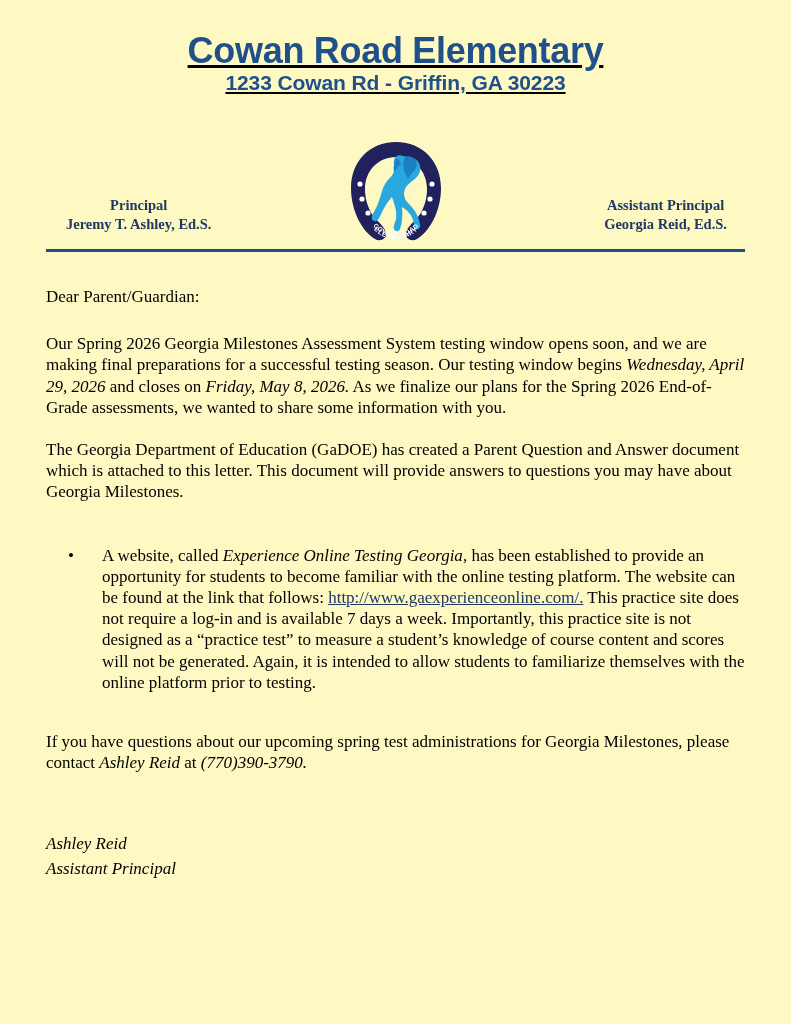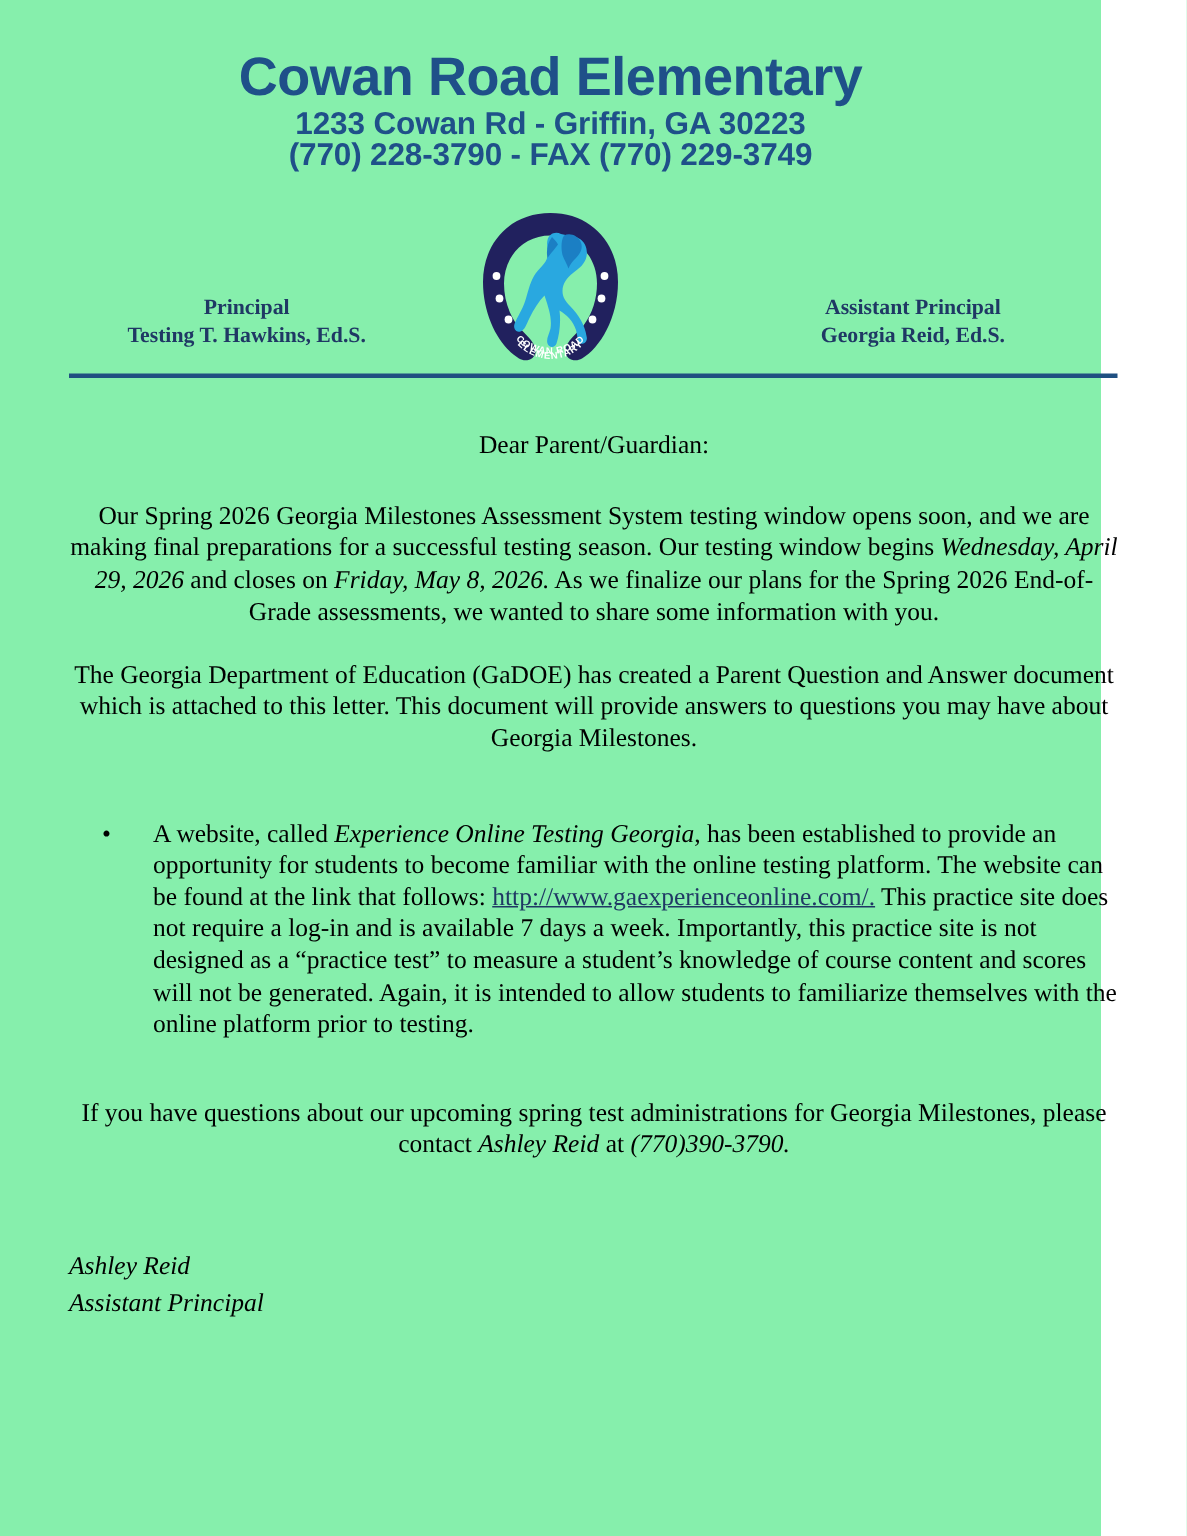--- a/index.html
+++ b/index.html
@@ -10,24 +10,25 @@
   body {
     width: 791px;
     height: 1024px;
     font-family: "Liberation Serif", "DejaVu Serif", serif;
     color: #000000;
     position: relative;
     overflow: hidden;
   }
 
   .page {
-    width: 734px;
+    width: 791px;
     height: 1024px;
     position: relative;
-    background: #86efac;
+    background: #fef9c3;
+    text-decoration: underline;
   }
 
   
   .letterhead {
     padding-top: 30px;
     text-align: center;
   }
   .school-name {
     font-family: "Liberation Sans", "DejaVu Sans", sans-serif;
     font-weight: bold;
@@ -68,21 +69,21 @@
     padding: 0 46px;
     font-family: "Liberation Serif", "DejaVu Serif", serif;
   }
   .admin-block {
     font-weight: bold;
     font-size: 14.5px;
     line-height: 19px;
     color: #1F3864;
     text-align: center;
   }
-  .admin-block.left  { margin-left: 39px; }
+  .admin-block.left  { margin-left: 20px; }
   .admin-block.right { margin-right: 18px; }
 
   
   .divider {
     position: absolute;
     left: 46px;
     top: 249px;
     width: 699px;
     height: 3px;
     background: #205081;
@@ -92,21 +93,21 @@
   .body-area {
     position: absolute;
     left: 46px;
     top: 286px;
     width: 700px;
   }
   p.para {
     margin: 0 0 0 0;
     font-size: 17px;
     line-height: 21.2px;
-    text-align: center;
+    text-align: left;
   }
   .gap-21 { height: 21px; }
   .gap-26 { height: 26px; }
   .gap-38 { height: 38px; }
   .gap-58 { height: 58px; }
 
   em, .ital { font-style: italic; }
 
   .bullet-list {
     margin: 0;
@@ -139,21 +140,20 @@
   }
 </style>
 </head>
 <body>
 
 <div class="page">
 
   <div class="letterhead">
     <div class="school-name">Cowan Road Elementary</div>
     <div class="addr-line">1233 Cowan Rd - Griffin, GA 30223</div>
-    <div class="addr-line">(770) 228-3790 - FAX (770) 229-3749</div>
   </div>
 
   <div class="logo-wrap">
     <svg class="logo-svg" width="110" height="108" viewBox="0 0 110 108">
 
       <path d="M55 4 C28 4 10 24 10 50 C10 74 22 94 34 101 C39 104 46 101 45 95 C44 89 38 85 33 79 C27 71 24 61 24 51 C24 33 37 19 55 19 C73 19 86 33 86 51 C86 61 83 71 77 79 C72 85 66 89 65 95 C64 101 71 104 76 101 C88 94 100 74 100 50 C100 24 82 4 55 4 Z" fill="#21215E"></path>
 
       <circle cx="19" cy="46" r="2.6" fill="#ffffff"></circle>
       <circle cx="21" cy="61" r="2.6" fill="#ffffff"></circle>
       <circle cx="27" cy="75" r="2.6" fill="#ffffff"></circle>
@@ -174,21 +174,21 @@
       </text>
       <text font-family="Liberation Sans, sans-serif" font-size="6.4" font-weight="bold" fill="#ffffff" letter-spacing="0.6">
         <textPath href="#arcBot" startOffset="50%" text-anchor="middle">ELEMENTARY</textPath>
       </text>
     </svg>
   </div>
 
   <div class="admins">
     <div class="admin-block left">
       <div>Principal</div>
-      <div>Testing T. Hawkins, Ed.S.</div>
+      <div>Jeremy T. Ashley, Ed.S.</div>
     </div>
     <div class="admin-block right">
       <div>Assistant Principal</div>
       <div>Georgia Reid, Ed.S.</div>
     </div>
   </div>
 
   <div class="divider"></div>
 
   <div class="body-area">

